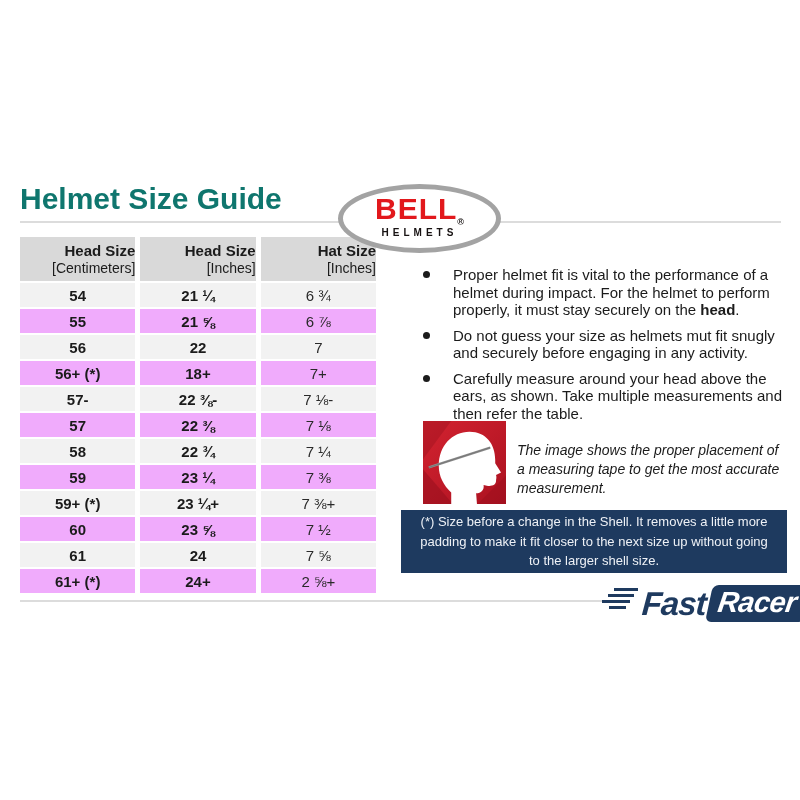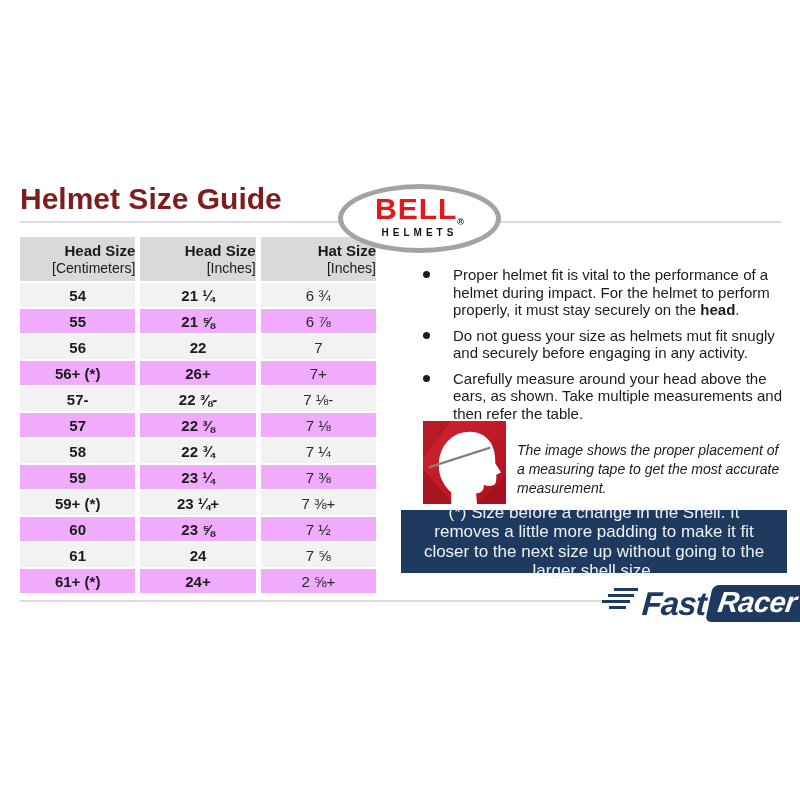--- a/index.html
+++ b/index.html
@@ -5,21 +5,21 @@
   * { margin:0; padding:0; box-sizing:border-box; }
   html,body { background:#ffffff; }
   .canvas {
     position:relative; width:800px; height:800px; background:#ffffff;
     font-family:"Liberation Sans", sans-serif; color:#1b1b1b; overflow:hidden;
   }
 
   
   .page-title {
     position:absolute; left:20px; top:182px;
-    font-size:30px; font-weight:bold; letter-spacing:0; color:#7f1d1d;
+    font-size:30px; font-weight:bold; letter-spacing:0; color:#0f766e;
   }
   .title-rule {
     position:absolute; left:20px; top:221px; width:761px; height:2px; background:#dcdcdc;
   }
 
   
   .bell-logo {
     position:absolute; left:338px; top:184px; width:163px; height:69px;
     background:#ffffff; border:5px solid #a3a3a3; border-radius:50%;
     text-align:center; z-index:3;
@@ -70,21 +70,21 @@
   .figure-caption {
     position:absolute; left:517px; top:441px; width:272px;
     font-size:14px; font-style:italic; line-height:19px; color:#1b1b1b;
   }
 
   
   .notebox {
     position:absolute; left:401px; top:510px; width:386px; height:63px;
     background:#1e3a5f; color:#eef1f6;
     display:flex; align-items:center; justify-content:center;
-    text-align:center; font-size:17px; line-height:19.5px; padding:0 14px;
+    text-align:center; font-size:13px; line-height:19.5px; padding:0 14px;
   }
 
   
   .bottom-rule { position:absolute; left:20px; top:600px; width:585px; height:2px; background:#dcdcdc; }
   .fastracer {
     position:absolute; left:600px; top:580px; height:42px;
     display:flex; align-items:flex-end;
   }
   .speedlines { margin-bottom:9px; margin-right:2px; }
   .fast-word {
@@ -142,21 +142,21 @@
           <td class="c1">21 ⅝</td>
           <td class="c2">6 ⅞</td>
         </tr>
       <tr class="odd">
           <td class="c0">56</td>
           <td class="c1">22</td>
           <td class="c2">7</td>
         </tr>
       <tr class="even">
           <td class="c0">56+ (*)</td>
-          <td class="c1">26+</td>
+          <td class="c1">18+</td>
           <td class="c2">7+</td>
         </tr>
       <tr class="odd">
           <td class="c0">57-</td>
           <td class="c1">22 ⅜-</td>
           <td class="c2">7 ⅛-</td>
         </tr>
       <tr class="even">
           <td class="c0">57</td>
           <td class="c1">22 ⅜</td>

